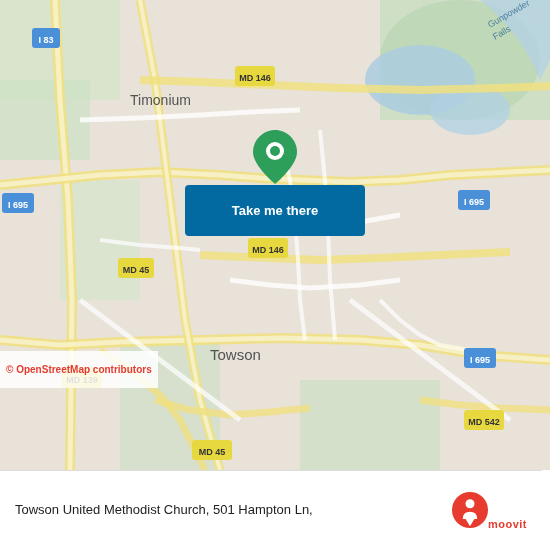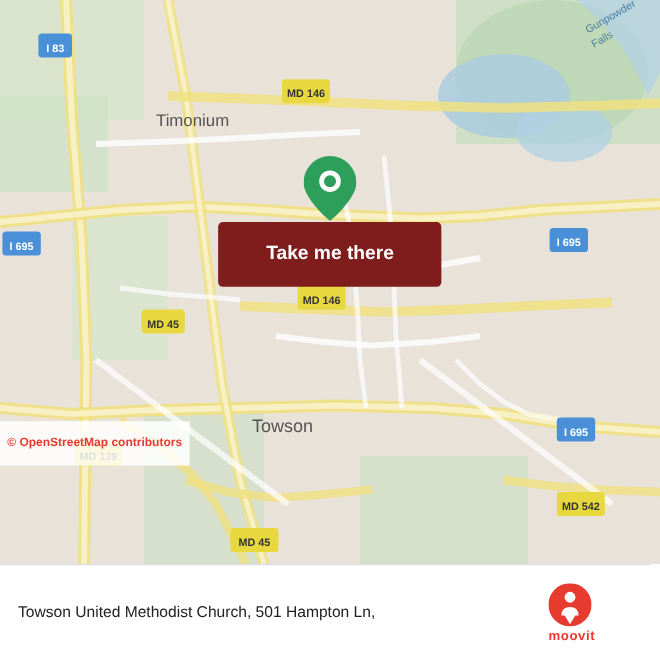--- a/index.html
+++ b/index.html
@@ -41,22 +41,22 @@
 
     #location-text {
       font-size: 13px;
       color: #222;
       max-width: 420px;
       line-height: 1.4;
     }
 
     .moovit-logo {
       display: flex;
-      flex-direction: column;
-      align-items: flex-start;
+      flex-direction: row;
+      align-items: flex-end;
       min-width: 70px;
     }
 
     .moovit-icon {
       width: 36px;
       height: 36px;
       margin-bottom: 2px;
     }
 
     .moovit-text {
@@ -65,25 +65,25 @@
       font-weight: bold;
       letter-spacing: 0.5px;
     }
 
     
     #take-me-there-btn {
       position: absolute;
       top: 185px;
       left: 50%;
       transform: translateX(-50%);
-      background: #7f1d1d;
+      background: #0369a1;
       color: white;
       border: none;
       padding: 18px 40px;
-      font-size: 16px;
+      font-size: 13px;
       font-weight: bold;
       border-radius: 4px;
       cursor: pointer;
       white-space: nowrap;
       z-index: 10;
       min-width: 180px;
       text-align: center;
     }
 
     

